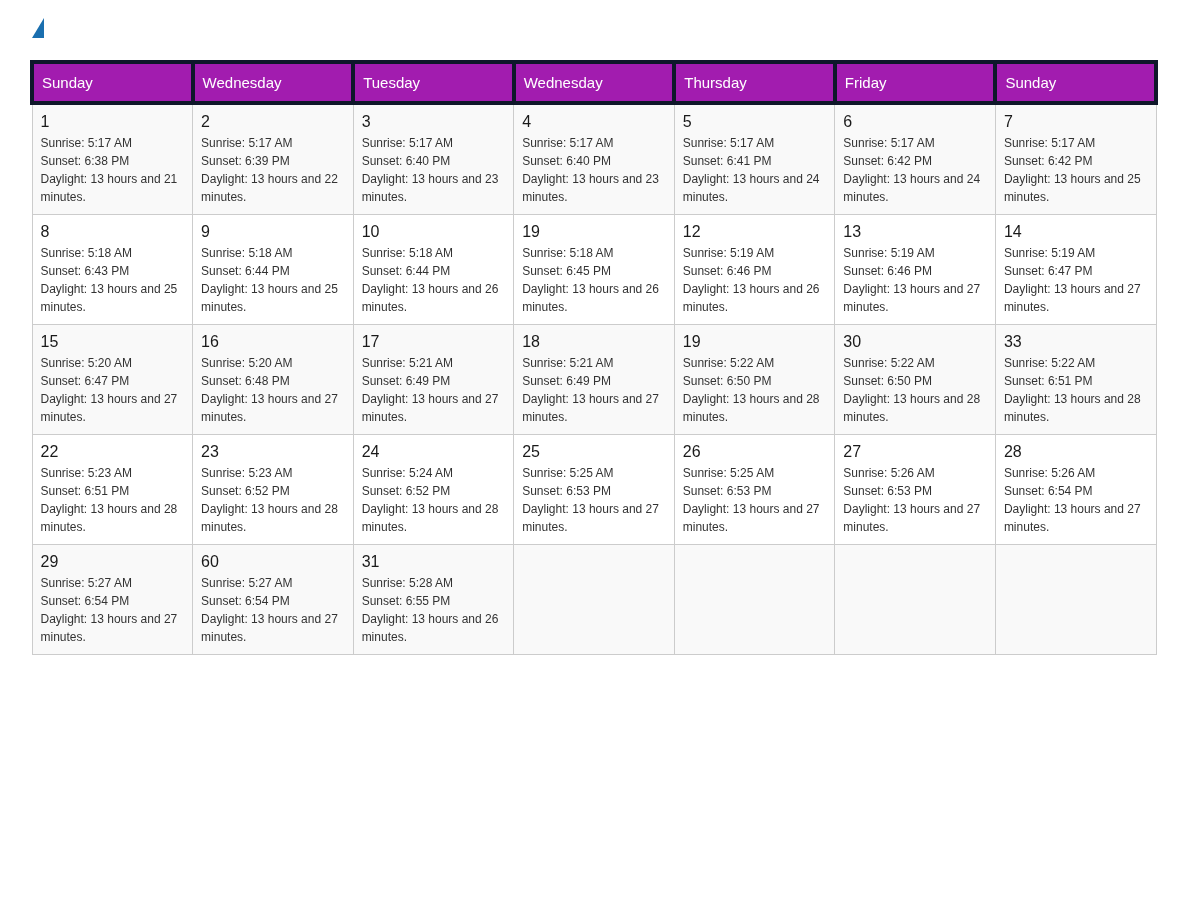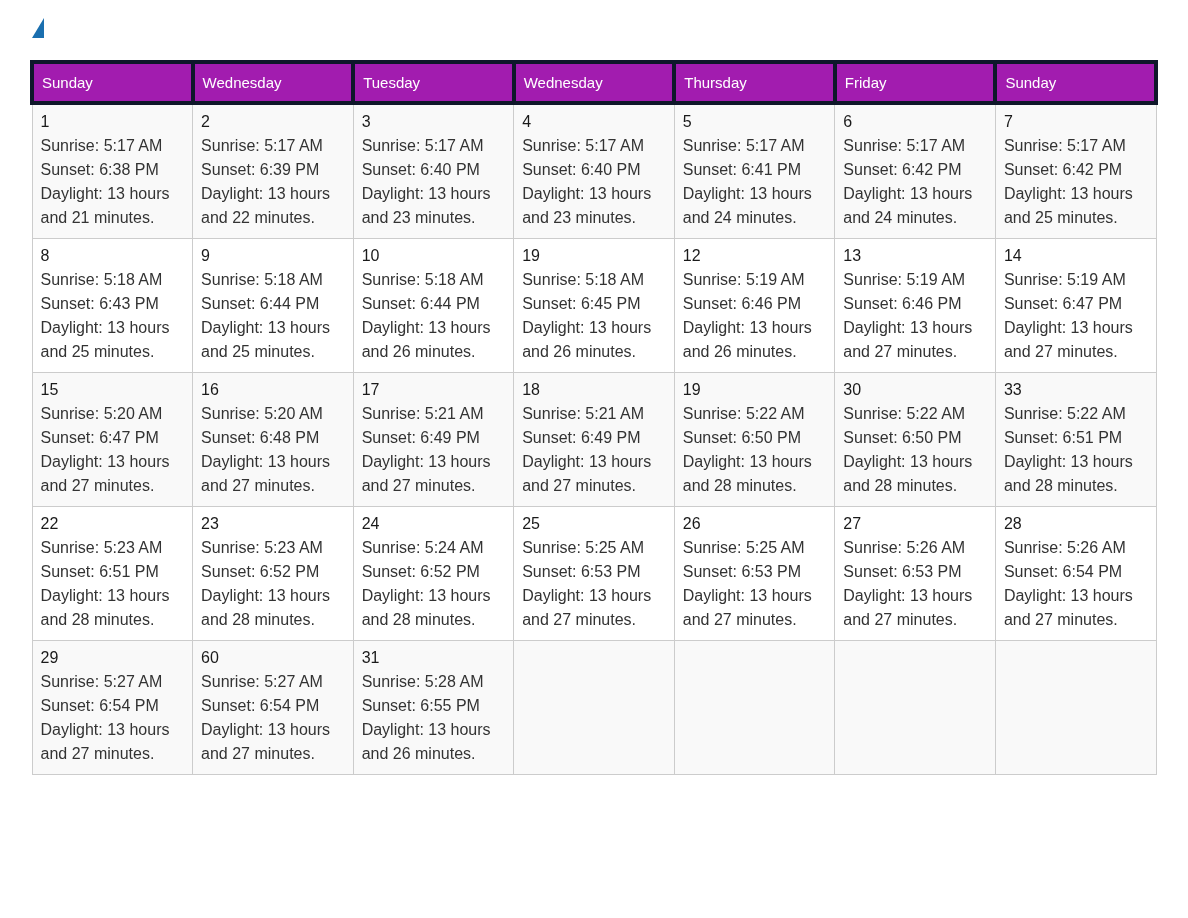--- a/index.html
+++ b/index.html
@@ -78,21 +78,21 @@
       background-color: #ffffff;
     }
     .day-number {
       font-size: 16px;
       font-weight: normal;
       color: #1a1a1a;
       display: block;
       margin-bottom: 3px;
     }
     .day-info {
-      font-size: 16px;
+      font-size: 12px;
       color: #333;
       line-height: 1.5;
     }
     td.empty {
       background-color: #f5f5f5;
     }
     .logo-wrap {
       display: flex;
       flex-direction: column;
       align-items: flex-start;

